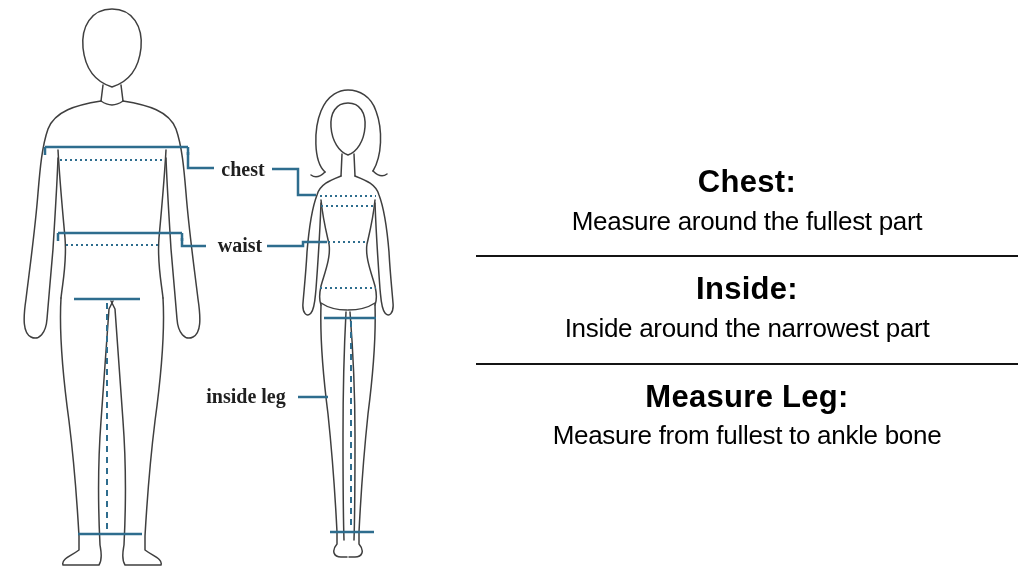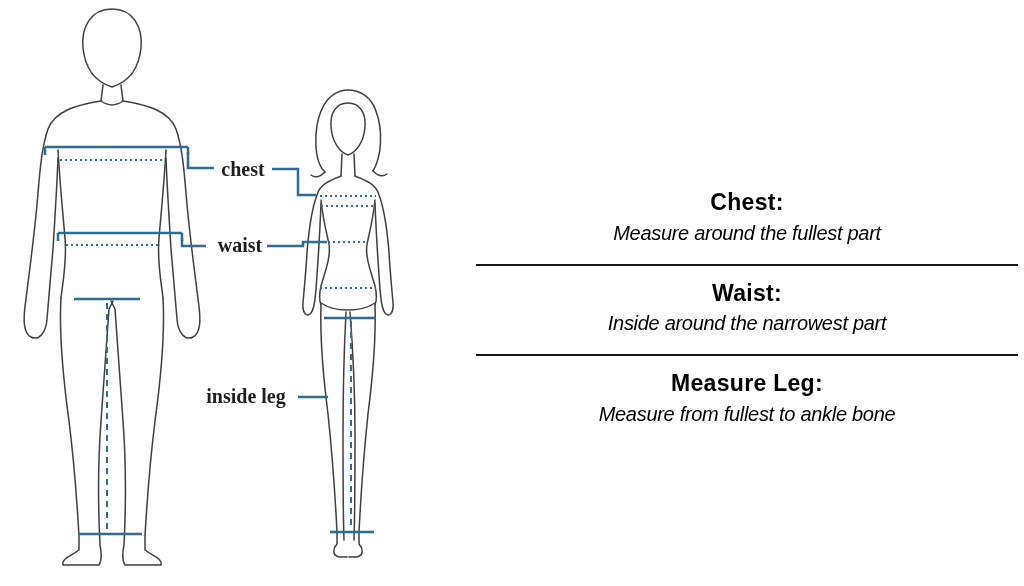--- a/index.html
+++ b/index.html
@@ -17,22 +17,22 @@
   .ink{stroke:var(--ink);stroke-width:1.5;fill:none;stroke-linecap:round;stroke-linejoin:round;}
   .blue{stroke:var(--accent);stroke-width:2.5;fill:none;stroke-linecap:butt;}
   .dotted{stroke:var(--accent);stroke-width:2.2;fill:none;stroke-dasharray:2 3;}
   .dashed{stroke:var(--accent);stroke-width:2;fill:none;stroke-dasharray:6 5;}
   .diagram-label{font-family:"Liberation Serif",serif;font-weight:bold;font-size:20px;fill:#1f1f1f;}
   .right-panel{
     flex:1;display:flex;flex-direction:column;justify-content:center;
     padding:30px 6px 0 6px;box-sizing:border-box;color:var(--text);
   }
   .section{text-align:center;}
-  .title{font-size:23px;font-weight:bold;letter-spacing:.3px;line-height:1.15;}
-  .desc{font-size:20px;letter-spacing:-.3px;line-height:1.25;margin-top:5px;font-style:italic;}
+  .title{font-size:31px;font-weight:bold;letter-spacing:.3px;line-height:1.15;}
+  .desc{font-size:26px;letter-spacing:-.3px;line-height:1.25;margin-top:5px;}
   .divider{border-top:2px solid #141414;margin:18px 0 14px 0;width:100%;}
 </style>
 </head>
 <body>
 
 <div class="left-panel">
   <svg width="470" height="586" viewBox="0 0 470 586">
 
     <g>
       <path class="ink" d="M112 9 C133 9 143 27 141 48 C139 67 131 81 112 87 C93 81 85 67 83 48 C81 27 91 9 112 9 Z"></path>
@@ -99,21 +99,21 @@
   </svg>
 </div>
 
 <div class="right-panel">
   <div class="section">
     <div class="title">Chest:</div>
     <div class="desc">Measure around the fullest part</div>
   </div>
   <div class="divider"></div>
   <div class="section">
-    <div class="title">Waist:</div>
+    <div class="title">Inside:</div>
     <div class="desc">Inside around the narrowest part</div>
   </div>
   <div class="divider"></div>
   <div class="section">
     <div class="title">Measure Leg:</div>
     <div class="desc">Measure from fullest to ankle bone</div>
   </div>
 </div>
 
 </body></html>

